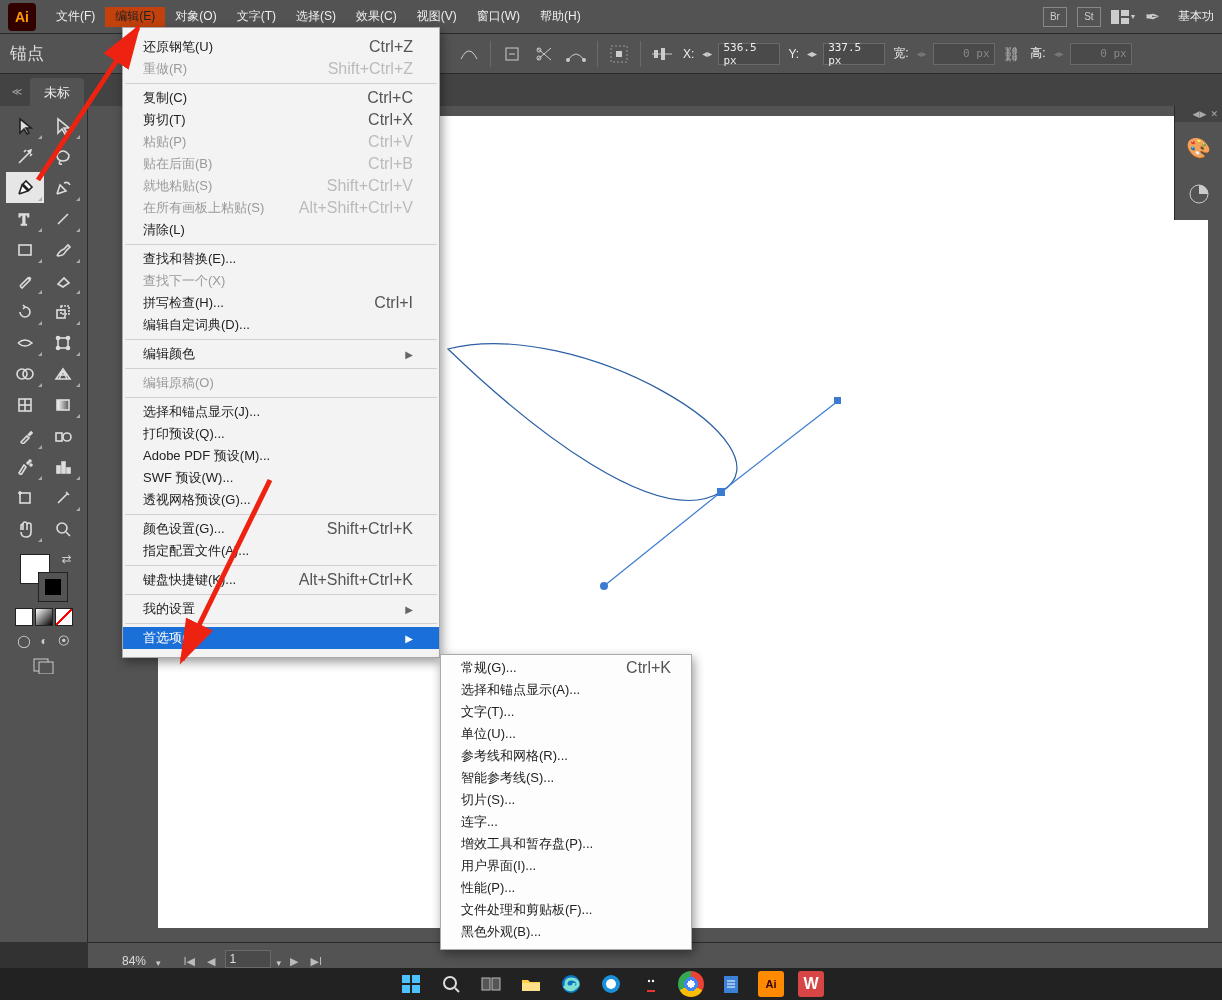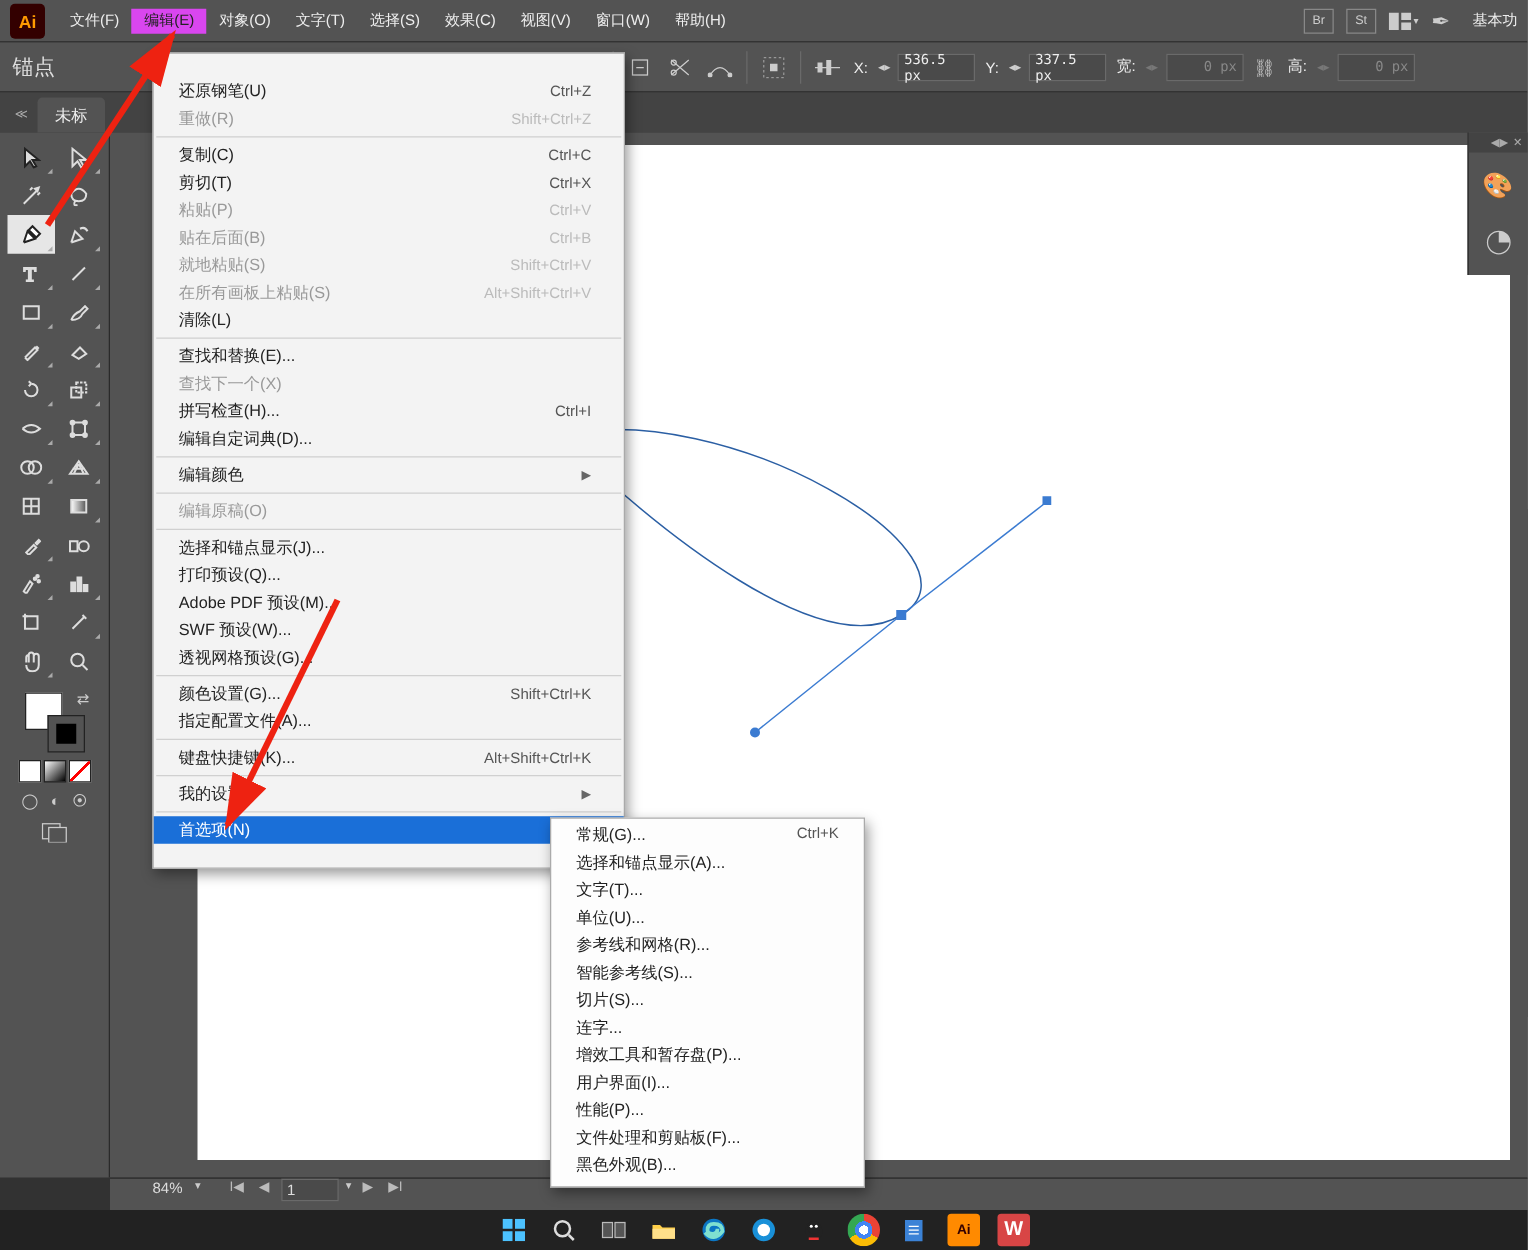--- a/index.html
+++ b/index.html
@@ -1,21 +1,21 @@
 <!DOCTYPE html>
 <html><head>
 <meta charset="utf-8">
 <style>
   html,body{margin:0;padding:0;width:1222px;height:1000px;background:#323232;font-family:"Microsoft YaHei","Segoe UI",sans-serif;font-size:12px;color:#ddd;overflow:hidden}
   *{box-sizing:border-box}
   
   .menubar{height:34px;background:#535353;display:flex;align-items:center;padding:0 0 0 4px;border-bottom:1px solid #2a2a2a}
   .ai-logo{width:28px;height:28px;background:#330000;color:#ff9a00;display:flex;align-items:center;justify-content:center;font-weight:bold;font-size:14px;margin:0 10px 0 4px;border-radius:4px}
   .menuitem{padding:0 10px;height:20px;display:flex;align-items:center;cursor:default;color:#eee}
-  .menuitem.active{background:#d946ef;color:#222}
+  .menuitem.active{background:#c2410c;color:#222}
   .menubar .spacer{flex:1}
   .menubar .righticons{display:flex;align-items:center;gap:10px;margin-right:10px;color:#bbb}
   .righticons .ico{width:24px;height:20px;border:1px solid #888;display:flex;align-items:center;justify-content:center;font-size:10px;color:#ccc}
   .righticons .brush{font-size:18px;border:none;color:#ccc}
   .workspace-label{color:#eee;padding:0 8px}
   
   .controlbar{height:40px;background:#535353;display:flex;align-items:center;padding:0 10px;border-bottom:1px solid #2a2a2a;color:#ccc;gap:6px}
   .controlbar .lab{margin-right:8px;color:#ddd;font-size:17px}
   .cb-icon{width:26px;height:26px;display:flex;align-items:center;justify-content:center;color:#ccc}
   .cb-sep{width:1px;height:26px;background:#6a6a6a;margin:0 2px}
@@ -48,36 +48,36 @@
   .mini.none::after{content:"";position:absolute;left:0;top:0;right:0;bottom:0;background:linear-gradient(135deg,transparent 45%,red 45%,red 55%,transparent 55%)}
   .screenmodes{display:flex;gap:10px;margin-top:8px;color:#ccc}
   .canvaswrap{flex:1;background:#535353;position:relative;overflow:hidden}
   .canvas{position:absolute;left:70px;top:10px;right:14px;bottom:14px;background:#fff}
   .canvas svg{position:absolute;left:0;top:0}
   
   .rightdock{position:absolute;right:0;top:106px;width:48px;background:#535353;border-left:1px solid #2a2a2a}
   .rightdock .hdr{height:16px;background:#434343;display:flex;align-items:center;justify-content:flex-end;padding-right:4px;color:#aaa;font-size:9px;gap:4px}
   .rightdock .picon{width:40px;height:40px;margin:6px auto;display:flex;align-items:center;justify-content:center;color:#ccc;font-size:20px}
   
-  .dropdown{position:absolute;left:122px;top:42px;width:378px;background:#f3f3f3;border:1px solid #aaa;box-shadow:2px 4px 10px rgba(0,0,0,.4);color:#222;font-size:13px;padding:19px 0;z-index:50}
+  .dropdown{position:absolute;left:122px;top:27px;width:318px;background:#f3f3f3;border:1px solid #aaa;box-shadow:2px 4px 10px rgba(0,0,0,.4);color:#222;font-size:13px;padding:8px 0;z-index:50}
   .dd-item{display:flex;align-items:center;height:22px;padding:0 26px 0 20px;justify-content:space-between;cursor:default}
   .dd-item.disabled{color:#999}
   .dd-item .arrow{color:#666;font-size:10px}
   .dd-item.hl{background:#1a6fd8;color:#fff}
   .dd-item.hl .arrow{color:#fff}
   .dd-sep{height:1px;background:#d0d0d0;margin:3px 2px}
-  .shortcut{color:#555;font-size:12px}
+  .shortcut{color:#555;font-size:16px}
   .dd-item.disabled .shortcut{color:#bbb}
   
   .submenu{position:absolute;left:440px;top:654px;width:252px;background:#fdfdfd;border:1px solid #aaa;box-shadow:2px 4px 10px rgba(0,0,0,.4);color:#222;font-size:13px;padding:4px 0;z-index:60}
   .sm-item{display:flex;align-items:flex-start;height:22px;padding:0 20px;justify-content:space-between}
   
   .redarrow{position:absolute;z-index:70;pointer-events:none}
   
-  .statusbar{position:absolute;left:88px;right:0;bottom:32px;height:26px;background:#535353;display:flex;align-items:flex-start;color:#ddd;padding:0 6px;gap:6px;border-top:1px solid #2a2a2a}
+  .statusbar{position:absolute;left:88px;right:0;bottom:32px;height:26px;background:#535353;display:flex;align-items:flex-end;color:#ddd;padding:0 6px;gap:6px;border-top:1px solid #2a2a2a}
   .statusbar .zoom{width:56px;text-align:right;padding-right:4px}
   .statusbar .drop{color:#ccc;font-size:9px}
   .statusbar .navbtn{color:#bbb;padding:0 3px;font-size:11px}
   .statusbar .artnum{background:#4a4a4a;border:1px solid #6a6a6a;width:46px;height:18px;display:flex;align-items:center;padding:0 4px}
   
   .taskbar{position:absolute;left:0;right:0;bottom:0;height:32px;background:#222;display:flex;align-items:center;justify-content:center;gap:14px}
   .taskbar .tico{width:26px;height:26px;display:flex;align-items:center;justify-content:center;color:#eee;font-size:16px;border-radius:3px}
   .tico.win{color:#4cc2ff}
   .tico.orange{background:#ff8a00;color:#330000;font-weight:bold;font-size:11px}
   .tico.red{background:#d84545;color:#fff;font-weight:bold}

